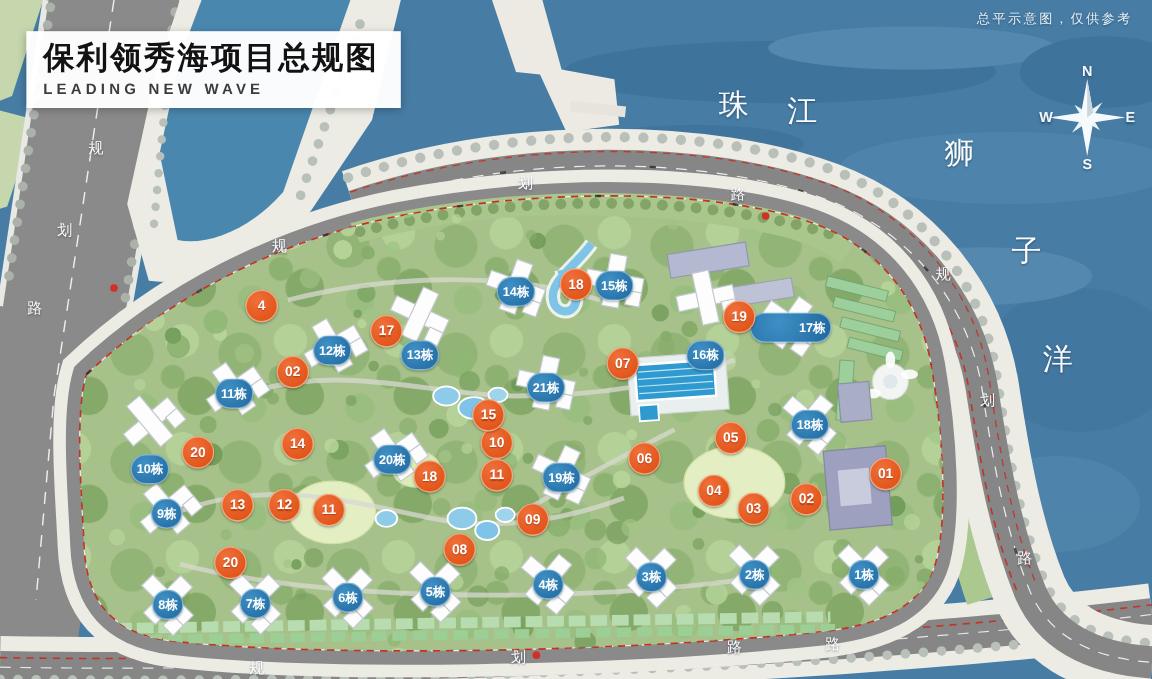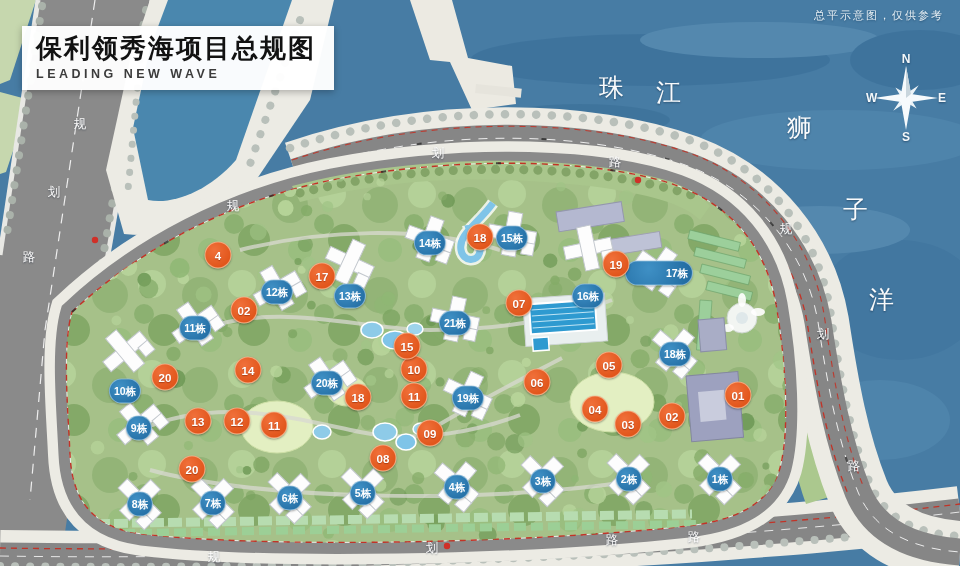--- a/index.html
+++ b/index.html
@@ -505,21 +505,21 @@
   <div id="overlay">
       <div class="node" style="left: 738px; top: 395px;">01</div>
       <div class="node" style="left: 672px; top: 416px;">02</div>
       <div class="node" style="left: 244px; top: 310px;">02</div>
       <div class="node" style="left: 628px; top: 424px;">03</div>
       <div class="node" style="left: 595px; top: 409px;">04</div>
       <div class="node" style="left: 609px; top: 365px;">05</div>
       <div class="node" style="left: 537px; top: 382px;">06</div>
       <div class="node" style="left: 519px; top: 303px;">07</div>
       <div class="node" style="left: 383px; top: 458px;">08</div>
-      <div class="node" style="left: 430px; top: 433px;">09</div>
+      <div class="node" style="left: 444px; top: 433px;">09</div>
       <div class="node" style="left: 414px; top: 369px;">10</div>
       <div class="node" style="left: 414px; top: 396px;">11</div>
       <div class="node" style="left: 274px; top: 425px;">11</div>
       <div class="node" style="left: 237px; top: 421px; text-align: center;">12</div>
       <div class="node" style="left: 198px; top: 421px;">13</div>
       <div class="node" style="left: 248px; top: 370px;">14</div>
       <div class="node" style="left: 407px; top: 346px;">15</div>
       <div class="node" style="left: 218px; top: 255px;">4</div>
       <div class="node" style="left: 322px; top: 276px;">17</div>
       <div class="node" style="left: 480px; top: 237px;">18</div>

